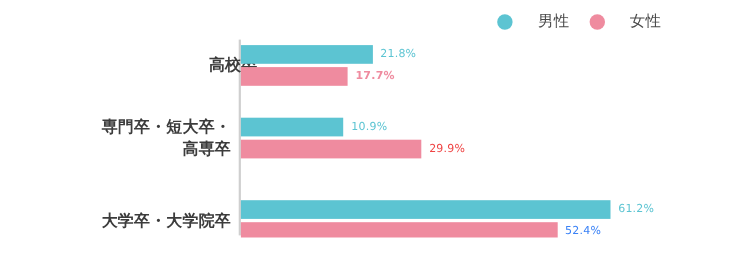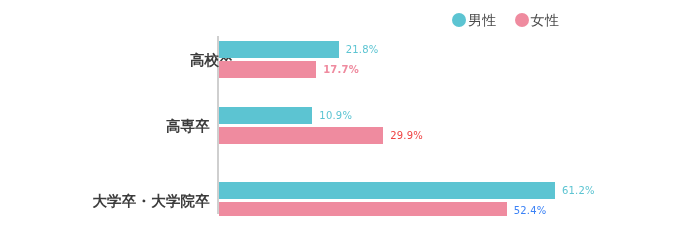--- a/index.html
+++ b/index.html
@@ -26,21 +26,21 @@
     top: 9px;
     left: 452px;
     display: flex;
     align-items: center;
     gap: 18px;
     height: 22px;
   }
   .legend-item {
     display: flex;
     align-items: flex-end;
-    gap: 2px;
+    gap: 23px;
   }
   .legend-swatch {
     width: 14px;
     height: 14px;
     border-radius: 50%;
     display: block;
     flex: 0 0 auto;
   }
   .legend-label {
     font-size: 14px;
@@ -150,20 +150,21 @@
         <span class="bar-value value-male" style="color: rgb(92, 196, 210);">21.8%</span>
       </div>
       <div class="bar-row bar-row-female">
         <span class="bar bar-female" style="width: 97.173px; background: rgb(239, 139, 159);"></span>
         <span class="bar-value value-female" style="color: rgb(239, 139, 159); font-weight: bold;">17.7%</span>
       </div>
     </div>
 
     <div class="group group-1">
       <div class="cat-label">
+        <span>専門卒・短大卒・</span>
         <span>高専卒</span>
       </div>
       <div class="bar-row bar-row-male">
         <span class="bar bar-male" style="width: 93.33px; background: rgb(92, 196, 210);"></span>
         <span class="bar-value value-male" style="color: rgb(92, 196, 210);">10.9%</span>
       </div>
       <div class="bar-row bar-row-female">
         <span class="bar bar-female" style="width: 164.151px; background: rgb(239, 139, 159);"></span>
         <span class="bar-value value-female" style="color: #ef4444;">29.9%</span>
       </div>

